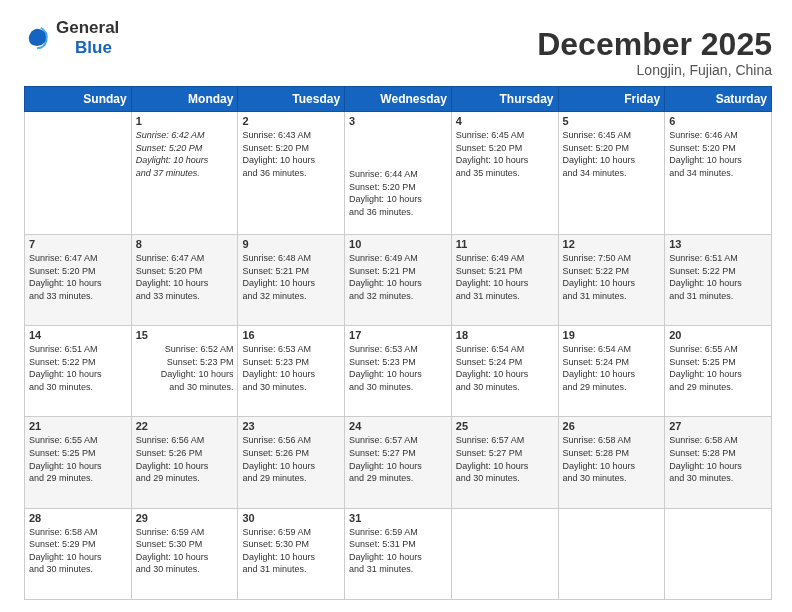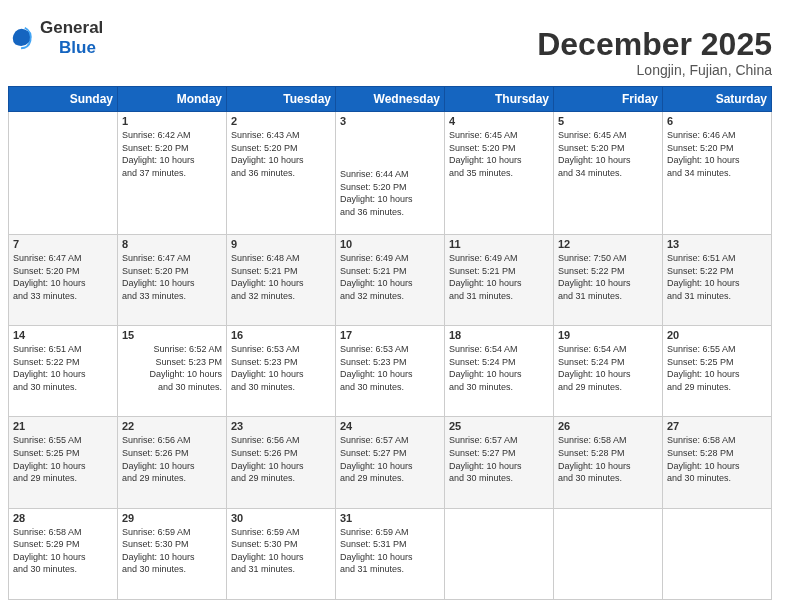--- a/index.html
+++ b/index.html
@@ -6,21 +6,21 @@
     body {
       width: 792px;
       height: 612px;
       font-family: Arial, sans-serif;
       background: #fff;
       overflow: hidden;
     }
     .page {
       width: 792px;
       height: 612px;
-      padding: 18px 20px 12px 8px;
+      padding: 18px 20px 12px 24px;
       display: flex;
       flex-direction: column;
     }
     .header {
       display: flex;
       justify-content: space-between;
       align-items: flex-start;
       margin-bottom: 8px;
     }
     .logo {
@@ -133,21 +133,21 @@
           <th>Thursday</th>
           <th>Friday</th>
           <th>Saturday</th>
         </tr>
     </thead>
     <tbody id="calendar-body">
     <tr>
           <td class="empty-cell"></td>
           <td>
             <span class="day-number">1</span>
-            <div class="day-info" style="white-space: pre-line;">Sunrise: 6:42 AM
+            <div class="day-info" style="white-space: pre-line; font-style: italic;">Sunrise: 6:42 AM
 Sunset: 5:20 PM
 Daylight: 10 hours
 and 37 minutes.</div>
           </td>
           <td>
             <span class="day-number">2</span>
             <div class="day-info" style="white-space: pre-line;">Sunrise: 6:43 AM
 Sunset: 5:20 PM
 Daylight: 10 hours
 and 36 minutes.</div>

